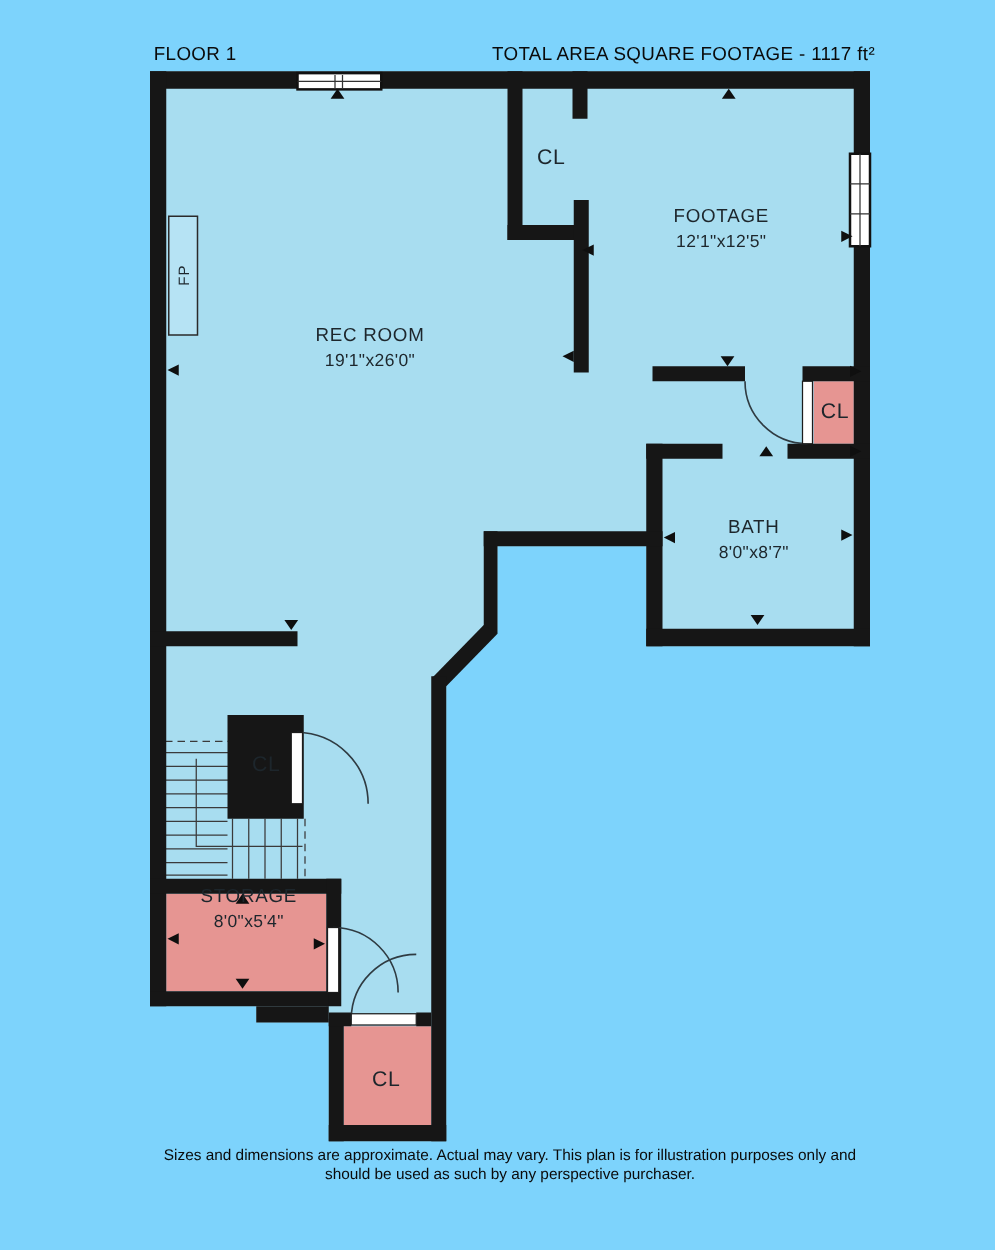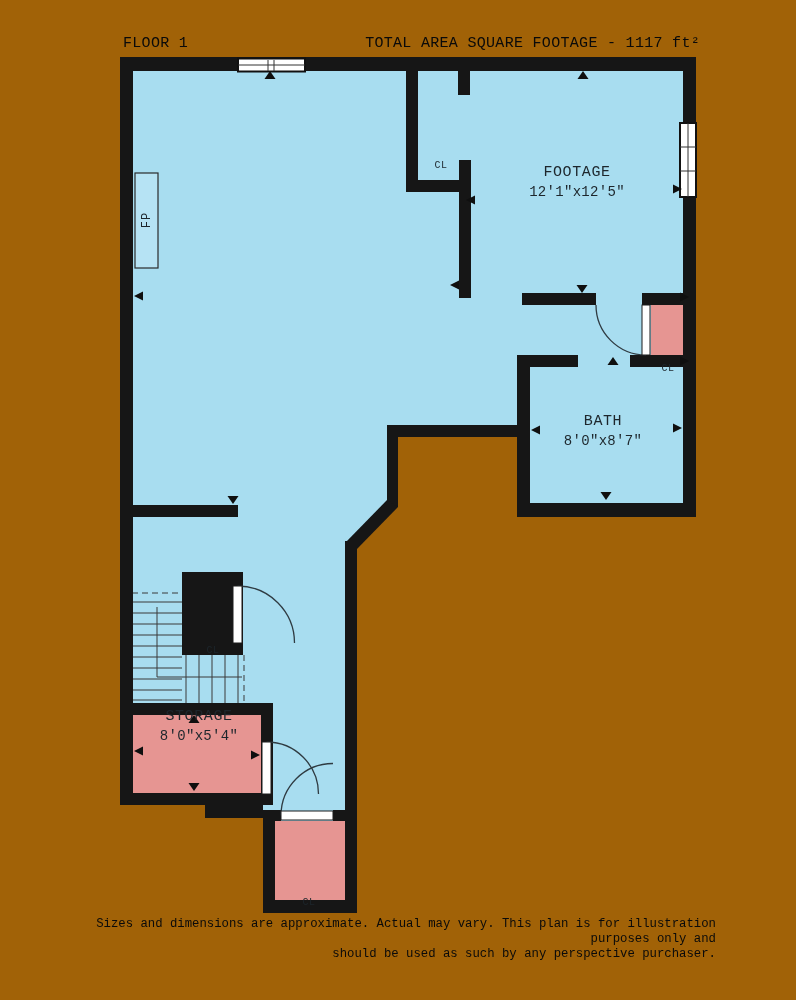--- a/index.html
+++ b/index.html
@@ -1,40 +1,40 @@
 <!DOCTYPE html>
 <html><head>
 <meta charset="utf-8">
 <style>
   html,body{margin:0;padding:0;background:#ffffff;}
   #canvas{
     position:relative;
     width:796px;height:1000px;
-    background:#a16207;
-    font-family:Liberation Mono, monospace;
+    background:#7dd3fc;
+    font-family:Liberation Sans, sans-serif;
     overflow:hidden;
   }
   #plan-svg{position:absolute;left:0;top:0;}
   .hdr{
     position:absolute;top:35px;
     font-size:15px;color:#0a0a0a;letter-spacing:.3px;white-space:nowrap;
   }
   .hdr.left{left:123px;}
   .hdr.right{right:96px;text-align:right;margin-left:36px;}
   .lbl{
     position:absolute;transform:translate(-50%,-50%);
     color:#1d262c;text-align:center;white-space:nowrap;line-height:1.35;
   }
   .room-name{font-size:15px;letter-spacing:.6px;}
   .room-dims{font-size:14px;letter-spacing:.3px;}
-  .cl{font-size:10px;letter-spacing:.5px;margin-top:39px;}
+  .cl{font-size:17px;letter-spacing:.5px;}
   .fp{font-size:12px;letter-spacing:1px;transform:translate(-50%,-50%) rotate(-90deg);}
   #footer{
-    position:absolute;left:396px;top:917px;transform:translateX(-50%);
-    width:640px;text-align:right;
+    position:absolute;left:408px;top:917px;transform:translateX(-50%);
+    width:640px;text-align:center;
     font-size:12.3px;line-height:15px;color:#0a0a0a;
   }
 </style>
 </head>
 <body>
 
 <div id="canvas">
 
   <div class="hdr left">FLOOR 1</div>
   <div class="hdr right">TOTAL AREA SQUARE FOOTAGE - 1117 ft²</div>
@@ -128,20 +128,24 @@
       <polygon points="531,430 540,425.5 540,434.5"></polygon>
       <polygon points="134,751 143,746.5 143,755.5"></polygon>
       <polygon points="682,189 673,184.5 673,193.5"></polygon>
       <polygon points="682,428 673,423.5 673,432.5"></polygon>
       <polygon points="689,297 680,292.5 680,301.5"></polygon>
       <polygon points="689,361 680,356.5 680,365.5"></polygon>
       <polygon points="260,755 251,750.5 251,759.5"></polygon>
     </g>
   </svg>
 
+  <div class="lbl" style="left:296px;top:278px">
+    <div class="room-name">REC ROOM</div>
+    <div class="room-dims">19'1"x26'0"</div>
+  </div>
   <div class="lbl" style="left:577px;top:183px">
     <div class="room-name">FOOTAGE</div>
     <div class="room-dims">12'1"x12'5"</div>
   </div>
   <div class="lbl" style="left:603px;top:432px">
     <div class="room-name">BATH</div>
     <div class="room-dims">8'0"x8'7"</div>
   </div>
   <div class="lbl" style="left:199px;top:727px">
     <div class="room-name">STORAGE</div>

